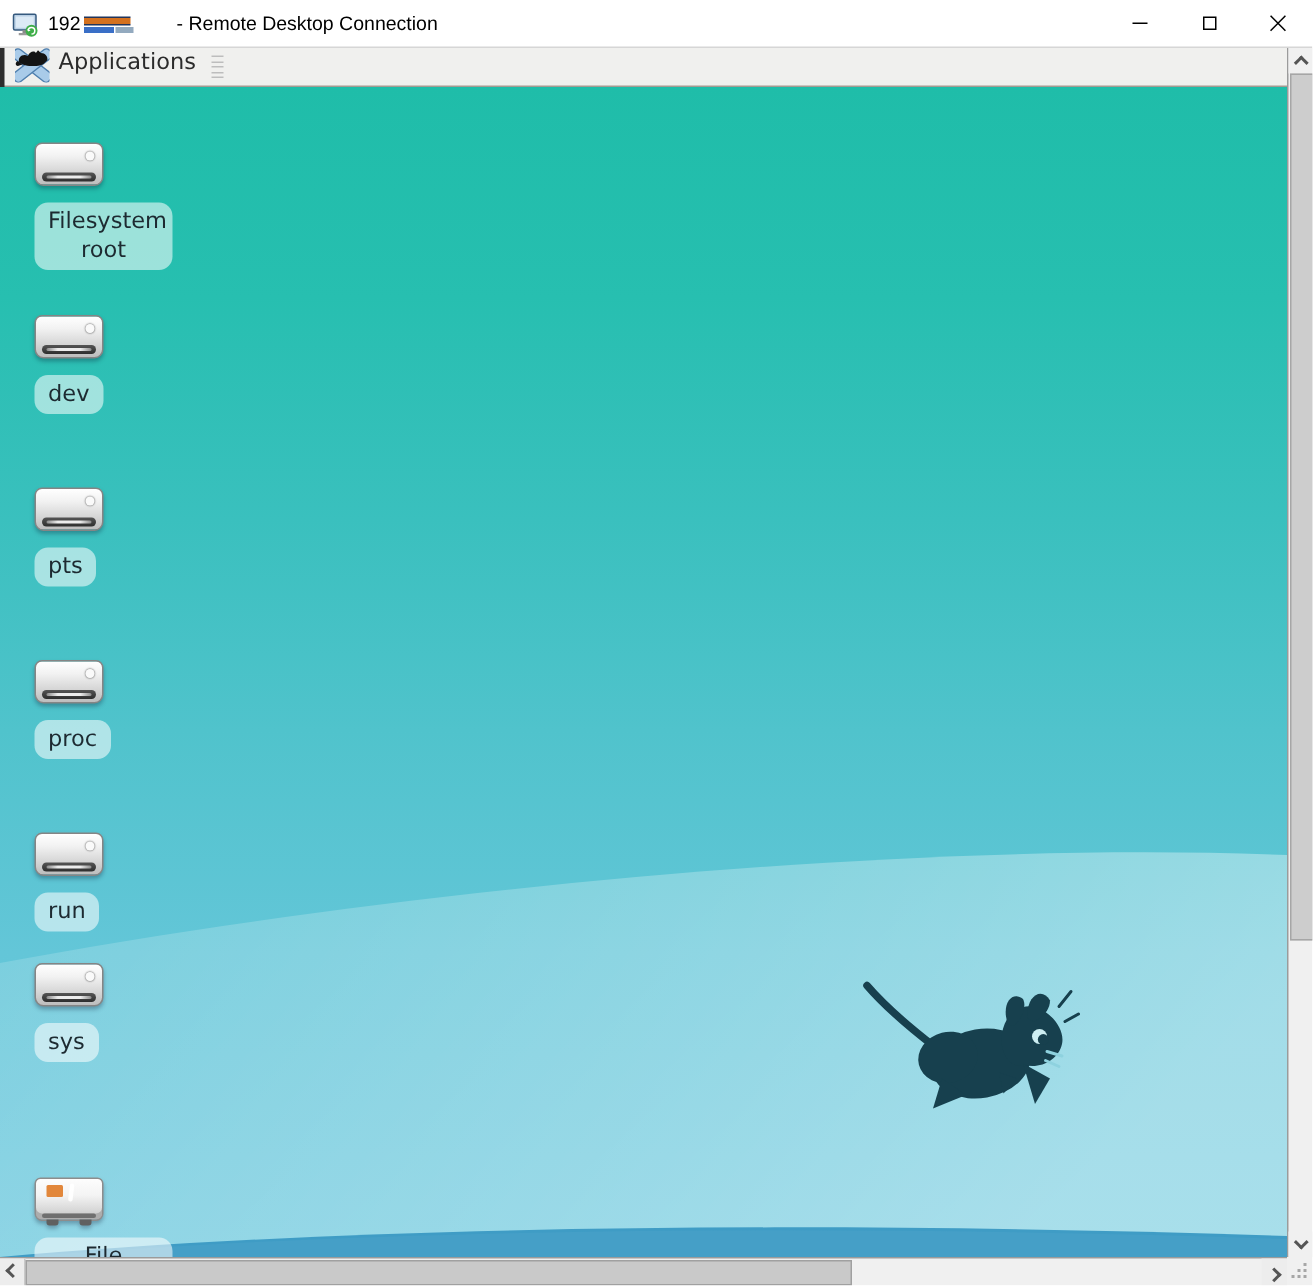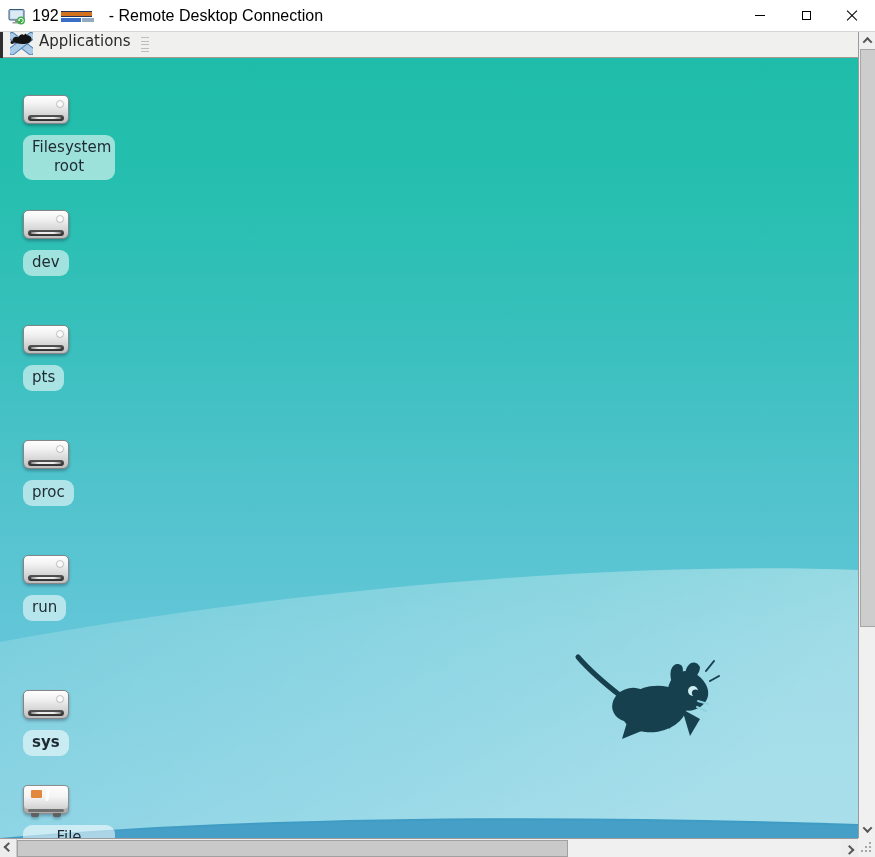--- a/index.html
+++ b/index.html
@@ -5,28 +5,28 @@
   * { margin:0; padding:0; box-sizing:border-box; }
   html,body { width:875px; height:857px; overflow:hidden; }
   body { font-family:"DejaVu Sans", sans-serif; background:#fff; }
   #window { position:relative; width:875px; height:857px; background:#fff; overflow:hidden; }
 
   
   .titlebar { position:absolute; left:0; top:0; width:875px; height:32px; background:#ffffff;
               display:flex; align-items:center; border-bottom:1px solid #d6d6d6; z-index:50; }
   .rdp-icon { width:18px; height:18px; margin-left:8px; flex:0 0 auto; }
   .title-text { display:flex; align-items:center; margin-left:6px; font-family:"Liberation Sans", sans-serif;
-                font-size:16px; color:#000; white-space:nowrap; }
+                font-size:13px; color:#000; white-space:nowrap; }
   .redact { display:inline-block; position:relative; width:48px; height:12px; margin-left:2px; }
   .redact .r-line1 { position:absolute; left:0; top:1px; width:31px; height:1px; background:#20355c; }
   .redact .r-orange { position:absolute; left:0; top:2px; width:31px; height:4px; background:#d4711f; }
   .redact .r-line2 { position:absolute; left:0; top:6px; width:31px; height:1px; background:#20355c; }
   .redact .r-blue { position:absolute; left:0; top:8px; width:20px; height:4px; background:#3a6fc7; }
   .redact .r-gray { position:absolute; left:21px; top:8px; width:12px; height:4px; background:#93aabf; }
-  .title-suffix { }
+  .title-suffix { margin-left:14px; }
   .win-controls { position:absolute; right:0; top:0; height:31px; display:flex; }
   .win-btn { width:46px; height:31px; display:flex; align-items:center; justify-content:center; cursor:default; }
   .glyph-min { width:10px; height:1px; background:#000; }
   .glyph-max { width:9px; height:9px; border:1px solid #000; }
   .glyph-close { position:relative; width:12px; height:12px; }
   .glyph-close::before, .glyph-close::after { content:''; position:absolute; left:-1px; top:5.5px;
       width:14px; height:1px; background:#000; }
   .glyph-close::before { transform:rotate(45deg); }
   .glyph-close::after { transform:rotate(-45deg); }
 
@@ -196,21 +196,21 @@
         <div class="desktop-icon" style="top: 497px;">
     <div class="drive">
       <div class="drive-body"></div>
 
       <div class="drive-slot"></div>
       <div class="drive-dot"></div>
 
     </div>
     <div class="icon-label">run</div>
   </div>
-        <div class="desktop-icon" style="top: 632px; font-weight: bold;">
+        <div class="desktop-icon" style="top: 584px;">
     <div class="drive">
       <div class="drive-body"></div>
 
       <div class="drive-slot"></div>
       <div class="drive-dot"></div>
 
     </div>
     <div class="icon-label">sys</div>
   </div>
         <div class="desktop-icon" style="top: 727px;">

